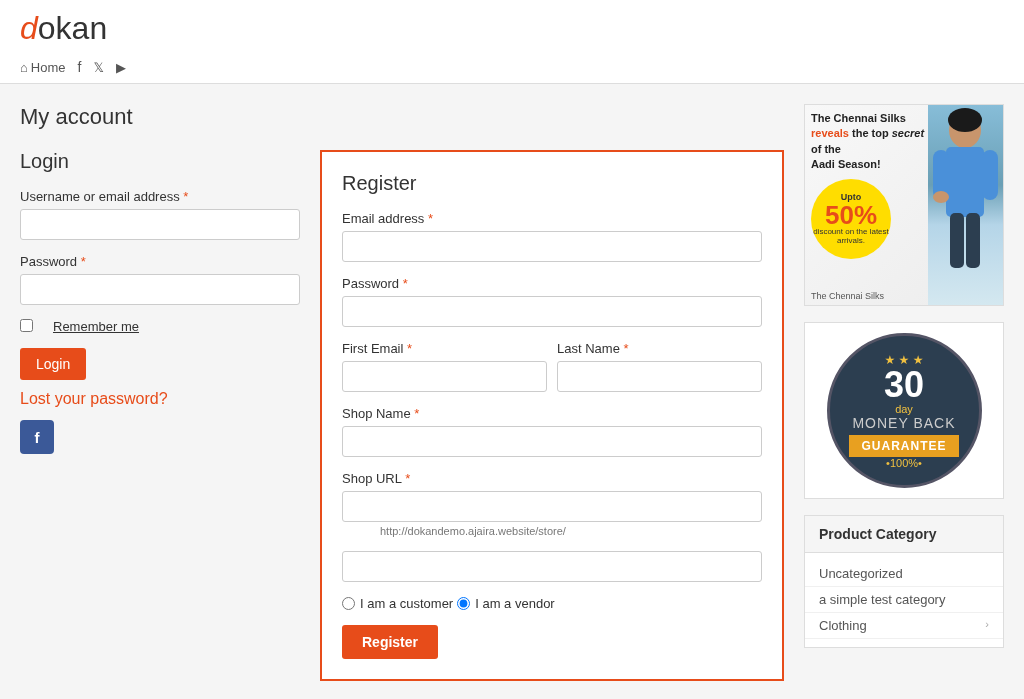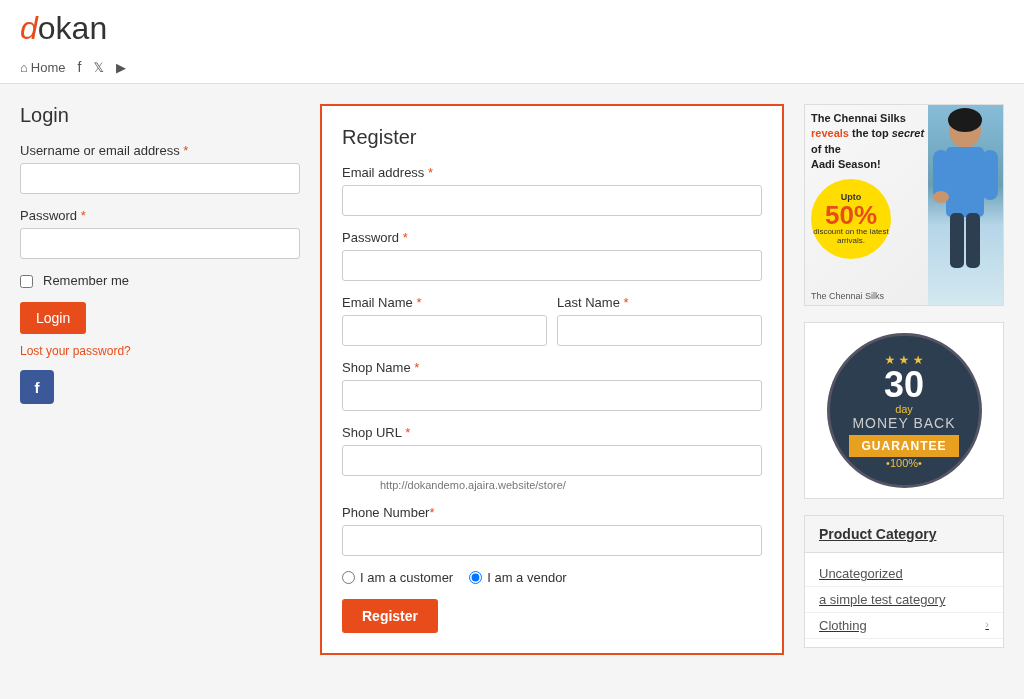--- a/index.html
+++ b/index.html
@@ -108,37 +108,38 @@
     }
     .inline-fields {
       display: flex;
       gap: 10px;
     }
     .inline-fields .form-group {
       flex: 1;
     }
     .checkbox-group {
       display: flex;
-      align-items: flex-end;
-      gap: 10px;
-      font-size: 13px;
+      align-items: flex-start;
+      gap: 20px;
+      font-size: 13px;
+      text-decoration: underline;
     }
     .btn-login {
       background: #e74c1a;
       color: #fff;
       border: none;
       padding: 8px 16px;
       border-radius: 3px;
       cursor: pointer;
       font-size: 14px;
       margin-bottom: 10px;
     }
     .lost-password {
       color: #e74c1a;
-      font-size: 12px;
+      font-size: 16px;
       text-decoration: none;
       display: block;
       margin-bottom: 12px;
     }
     .fb-button {
       display: inline-flex;
       align-items: center;
       justify-content: center;
       background: #3b5998;
       color: #fff;
@@ -154,21 +155,21 @@
     
     .shop-url-hint {
       font-size: 11px;
       color: #777;
       margin-top: 3px;
       padding-left: 38px;
     }
     .radio-group {
       display: flex;
       align-items: center;
-      gap: 16px;
+      gap: 4px;
       margin-bottom: 14px;
       font-size: 13px;
     }
     .radio-option {
       display: flex;
       align-items: center;
       gap: 5px;
     }
     .btn-register {
       background: #e74c1a;
@@ -180,21 +181,20 @@
       font-size: 14px;
       font-weight: bold;
     }
 
     
     .sidebar-widget {
       background: #fff;
       border: 1px solid #ddd;
       margin-bottom: 16px;
       overflow: hidden;
-      text-decoration: underline;
     }
     .ad-banner {
       width: 100%;
       background: #fff;
       border: 1px solid #ddd;
       margin-bottom: 16px;
       overflow: hidden;
       min-height: 200px;
       position: relative;
     }
@@ -308,20 +308,21 @@
       <span style="font-size:13px;">𝕏</span>
     </a>
     <a href="#">
       <span style="font-size:13px;">▶</span>
     </a>
   </nav>
 </header>
 
 <div class="main-content">
   <div class="content-area">
+    <h1 class="page-title">My account</h1>
 
     <div class="form-columns">
 
       <div class="login-section">
         <h2 class="section-title">Login</h2>
 
         <div class="form-group">
           <label class="form-label">
             <span>Username or email address</span> <span class="required-star">*</span>
           </label>
@@ -362,21 +363,21 @@
         <div class="form-group">
           <label class="form-label">
             <span>Password</span> <span class="required-star">*</span>
           </label>
           <input type="password" class="form-input" style="">
         </div>
 
         <div class="inline-fields">
           <div class="form-group">
             <label class="form-label">
-              <span>Email Name</span> <span class="required-star">*</span>
+              <span>First Email</span> <span class="required-star">*</span>
             </label>
             <input type="text" class="form-input" style="">
           </div>
           <div class="form-group">
             <label class="form-label">
               <span>Last Name</span> <span class="required-star">*</span>
             </label>
             <input type="text" class="form-input" style="">
           </div>
         </div>
@@ -390,23 +391,20 @@
 
         <div class="form-group">
           <label class="form-label">
             <span>Shop URL</span> <span class="required-star">*</span>
           </label>
           <input type="text" class="form-input" style="">
           <div class="shop-url-hint">http://dokandemo.ajaira.website/store/</div>
         </div>
 
         <div class="form-group">
-          <label class="form-label">
-            <span>Phone Number</span><span class="required-star">*</span>
-          </label>
           <input type="tel" class="form-input" style="">
         </div>
 
         <div class="radio-group">
           <label class="radio-option">
             <input type="radio" name="role" style="">
             <span>I am a customer</span>
           </label>
           <label class="radio-option">
             <input type="radio" name="role" checked="" style="">

